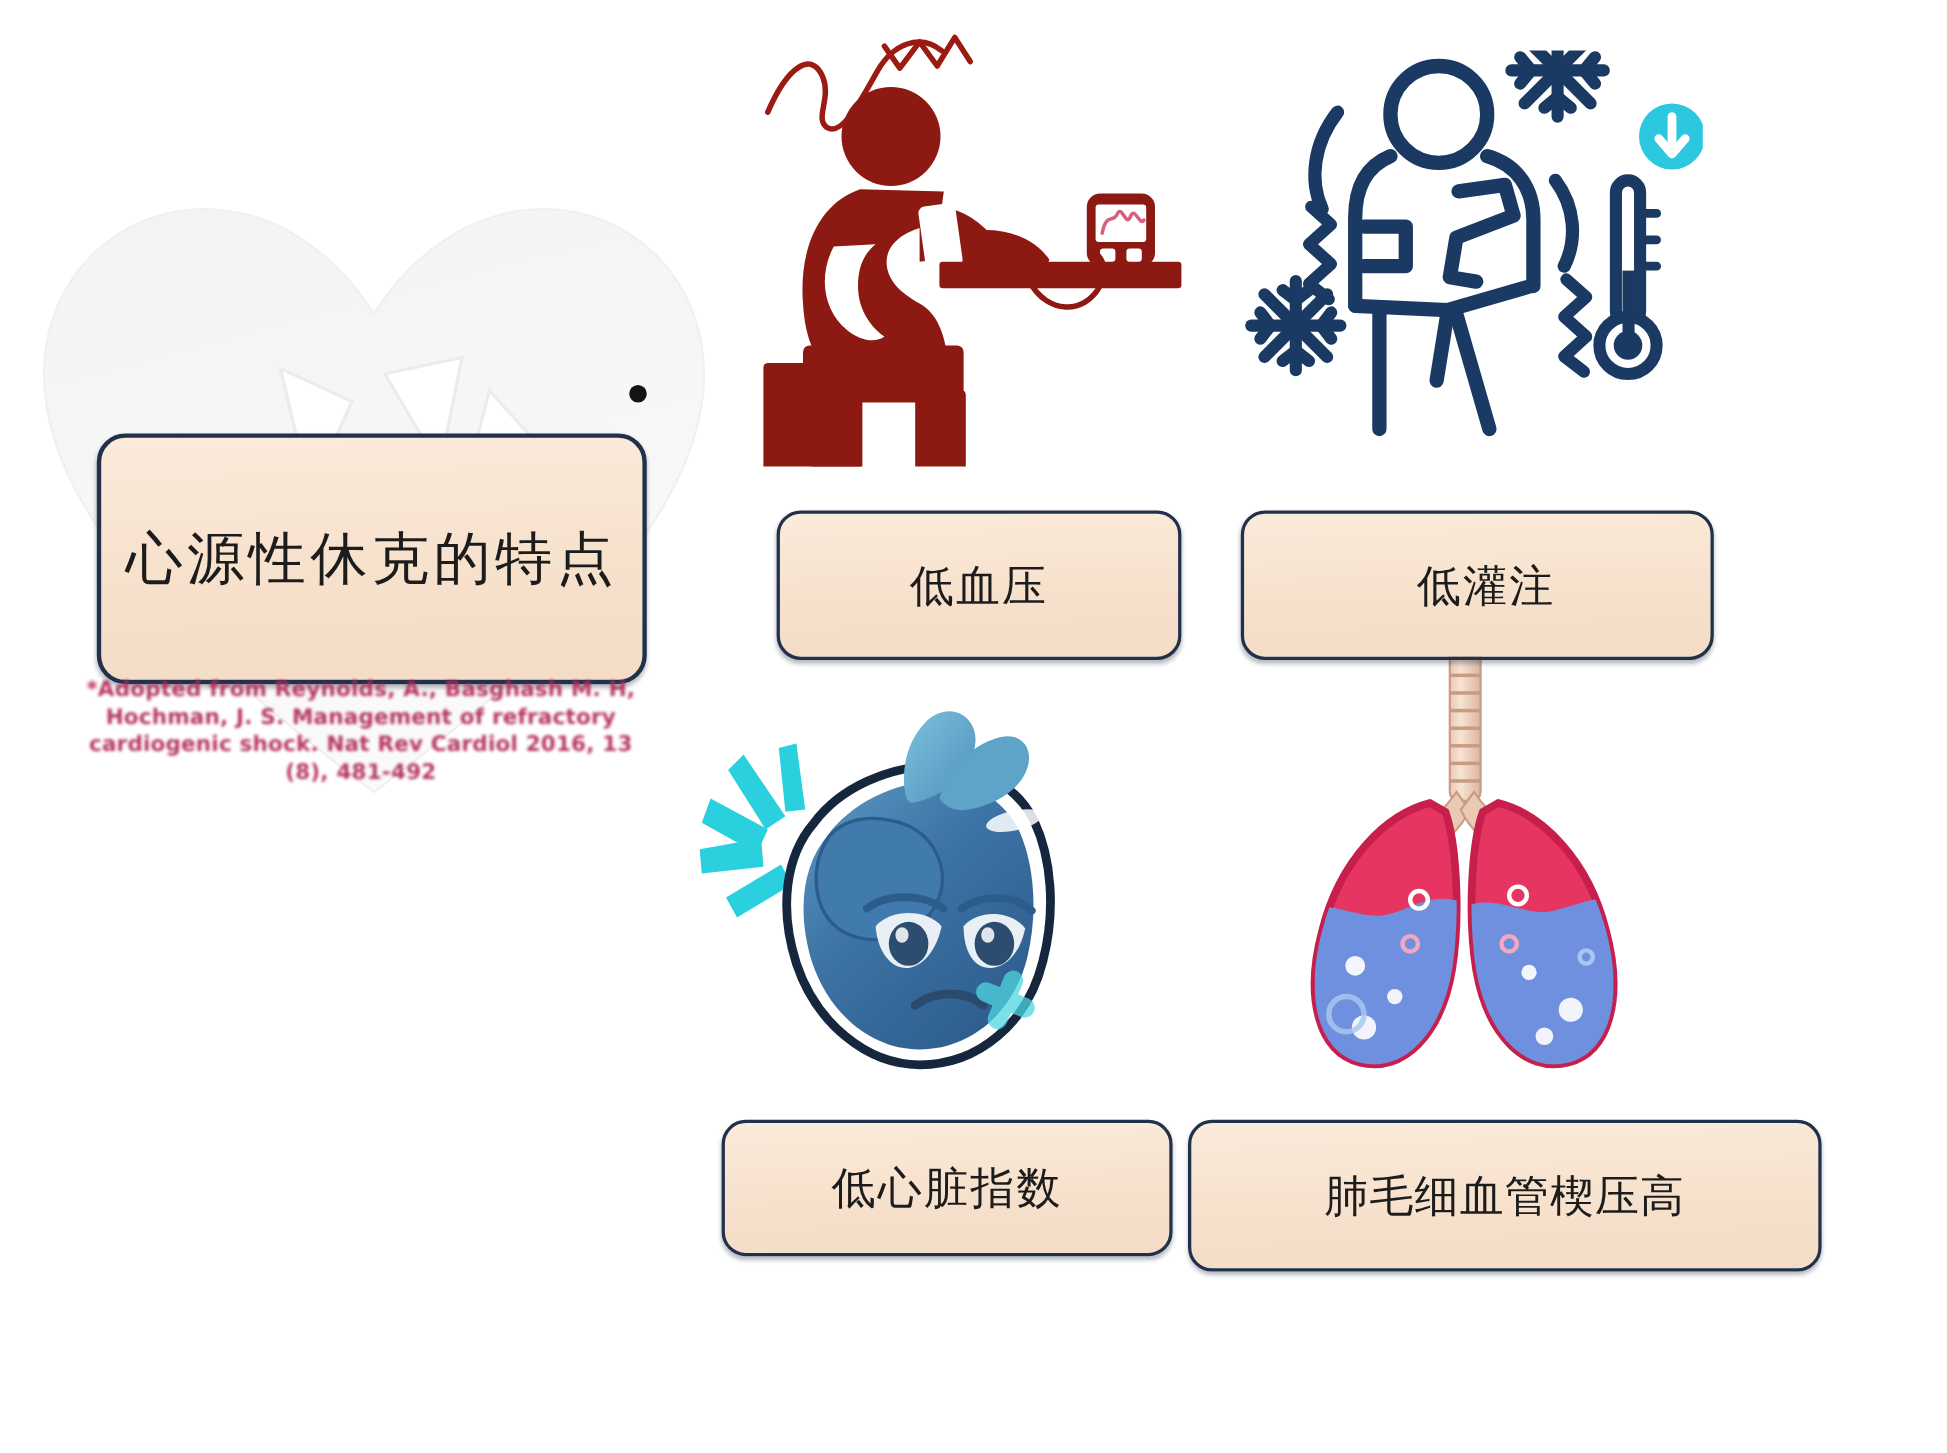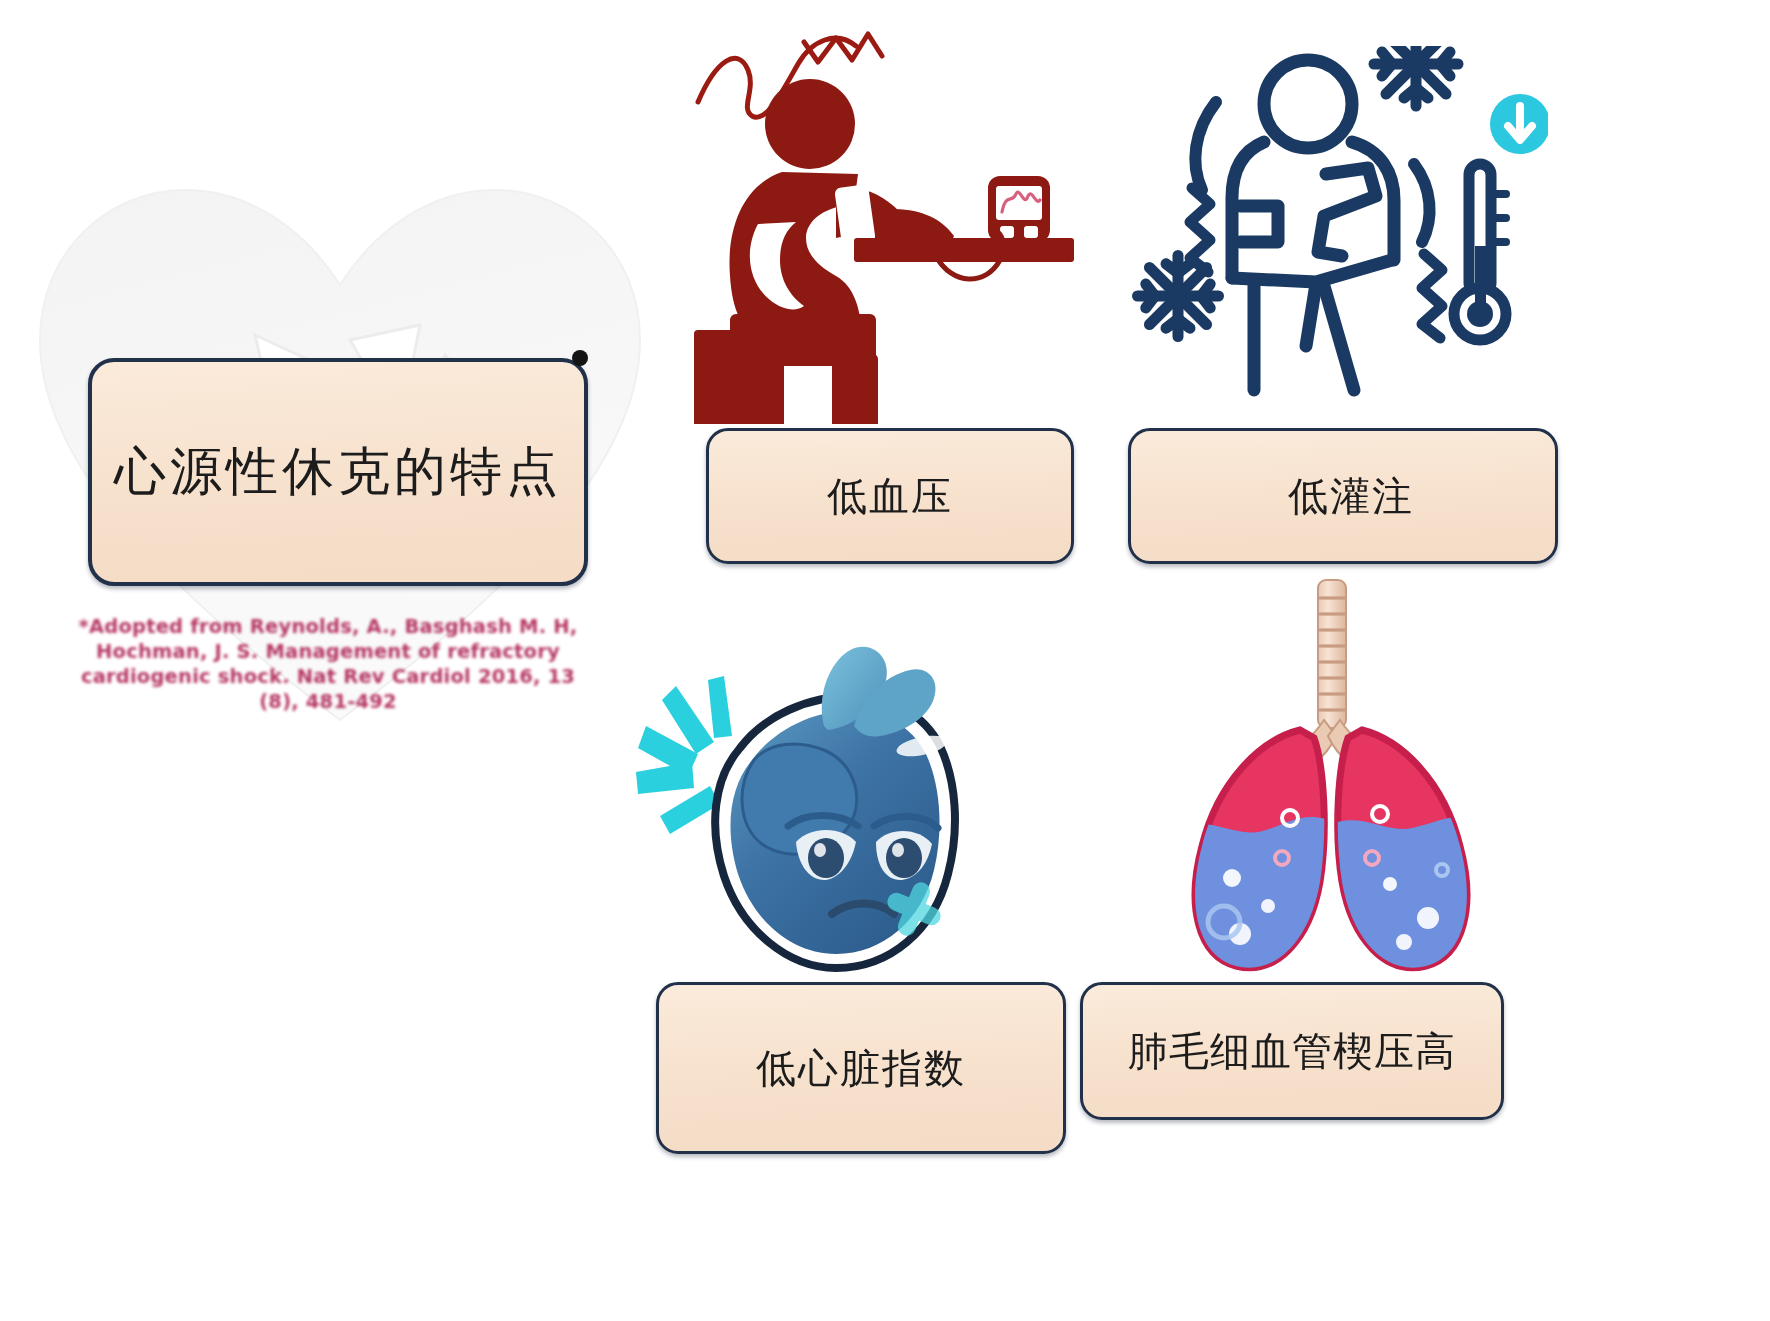--- a/index.html
+++ b/index.html
@@ -17,20 +17,21 @@
 
   
   .pill{
     position:absolute;
     background:linear-gradient(178deg,#FBEBDB 0%,#F7E2CE 48%,#F4DCC6 100%);
     border:3px solid #21314a;
     border-radius:22px;
     box-shadow:0 3px 4px rgba(20,30,50,.30);
     display:flex;align-items:center;justify-content:center;
     box-sizing:border-box;
+    margin-top:36px;
   }
   .pill span{
     color:#1c1c1c;
     font-family:"DejaVu Sans","Liberation Sans",sans-serif;
     font-weight:400;
     letter-spacing:2px;
     white-space:nowrap;
   }
 
   
@@ -54,23 +55,23 @@
     filter:blur(1.35px);
     opacity:.93;
     letter-spacing:.2px;
   }
 
   
   #pill-hypotension{left:706px;top:428px;width:368px;height:136px;}
   #pill-hypotension span{font-size:40px;text-align:right;}
   #pill-hypoperfusion{left:1128px;top:428px;width:430px;height:136px;padding-left:16px;}
   #pill-hypoperfusion span{font-size:40px;}
-  #pill-cardiac-index{left:656px;top:982px;width:410px;height:172px;}
+  #pill-cardiac-index{left:656px;top:982px;width:410px;height:124px;}
   #pill-cardiac-index span{font-size:40px;}
-  #pill-pcwp{left:1080px;top:982px;width:424px;height:138px;}
+  #pill-pcwp{left:1080px;top:982px;width:576px;height:138px;}
   #pill-pcwp span{font-size:40px;letter-spacing:1px;}
 
   
   .icon-wrap{position:absolute;}
   #icon-bp{left:686px;top:24px;width:400px;height:400px;}
   #icon-cold{left:1128px;top:46px;width:420px;height:380px;}
   #icon-heart{left:628px;top:630px;width:380px;height:360px;}
   #icon-lungs{left:1140px;top:570px;width:400px;height:420px;}
 </style>
 </head>

